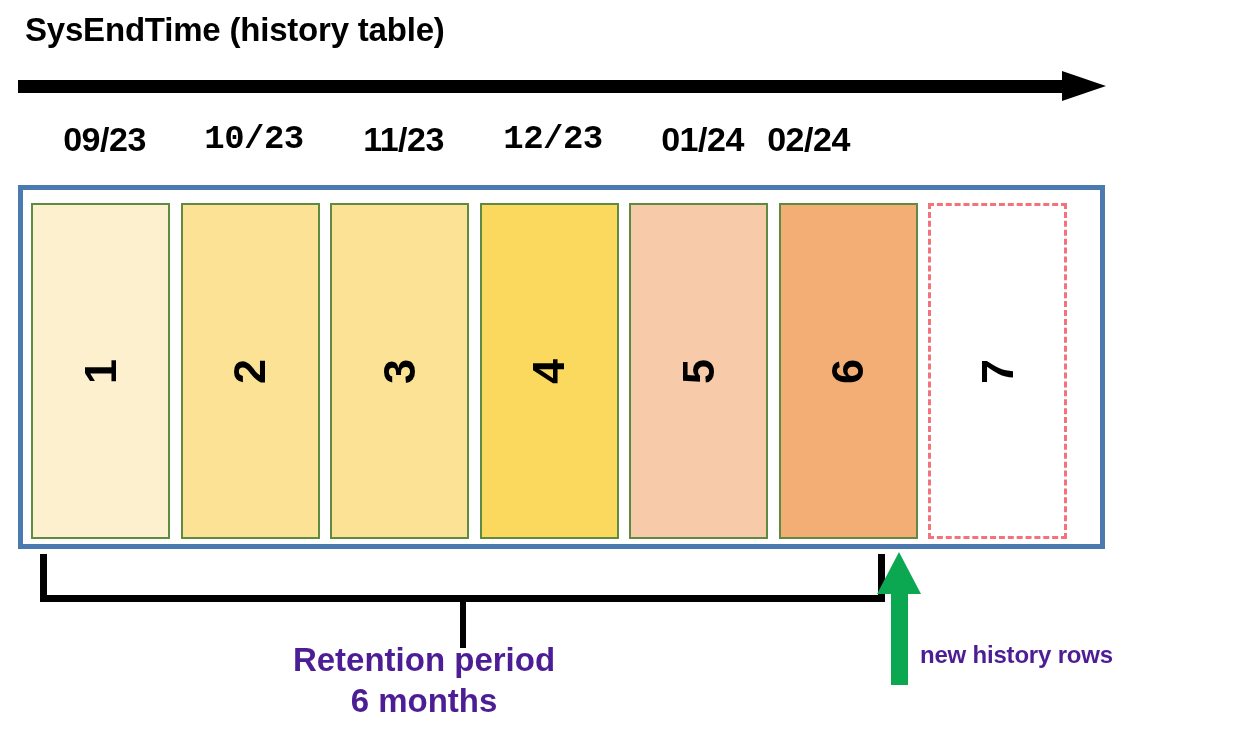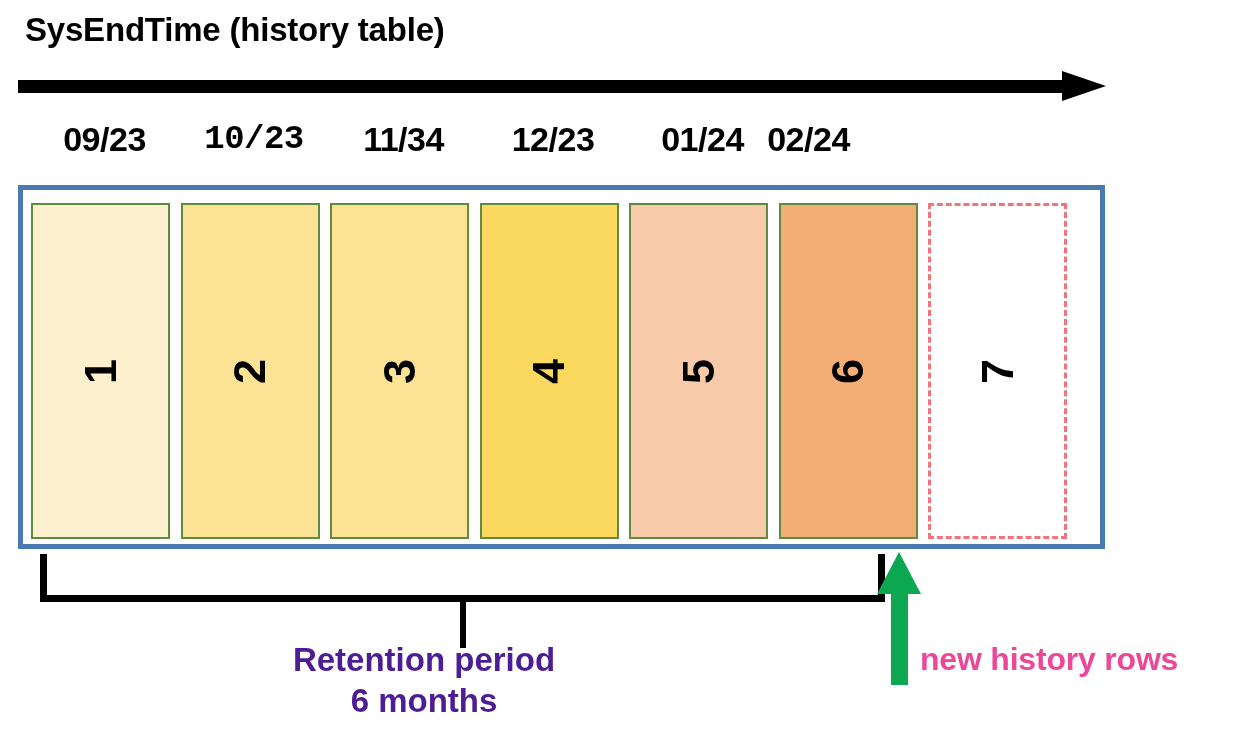--- a/index.html
+++ b/index.html
@@ -198,44 +198,44 @@
     border-left: 22px solid transparent;
     border-right: 22px solid transparent;
     border-bottom: 42px solid #0ba751;
   }
 
   
   #new-rows-label {
     position: absolute;
     left: 920px;
     top: 641px;
-    font-size: 32px;
+    font-size: 24px;
     font-weight: bold;
     letter-spacing: -0.2px;
-    color: #ec4899;
+    color: #4c1d95;
     white-space: nowrap;
   }
 </style>
 </head>
 <body>
 
 <div id="stage">
 
   <div id="diagram-title">SysEndTime (history table)</div>
 
   <div id="timeline-axis">
     <div class="axis-line"></div>
     <div class="axis-head"></div>
   </div>
 
   <div id="month-labels">
       <div class="month-label" style="left: 13px; text-align: center;">09/23</div>
       <div class="month-label" style="left: 162.5px; font-family: Liberation Mono, monospace;">10/23</div>
-      <div class="month-label" style="left: 312px;">11/34</div>
-      <div class="month-label" style="left: 461.5px;">12/23</div>
+      <div class="month-label" style="left: 312px;">11/23</div>
+      <div class="month-label" style="left: 461.5px; font-family: Liberation Mono, monospace;">12/23</div>
       <div class="month-label" style="left: 611px;">01/24</div>
       <div class="month-label" style="left: 717px; text-align: center;">02/24</div>
     </div>
 
   <div id="history-table-frame"></div>
 
   <div id="partitions-layer">
       <div class="partition-box" style="left: 31px; background: rgb(252, 240, 207); border-color: rgb(94, 139, 63);">
         <div class="partition-label">1</div>
       </div>

